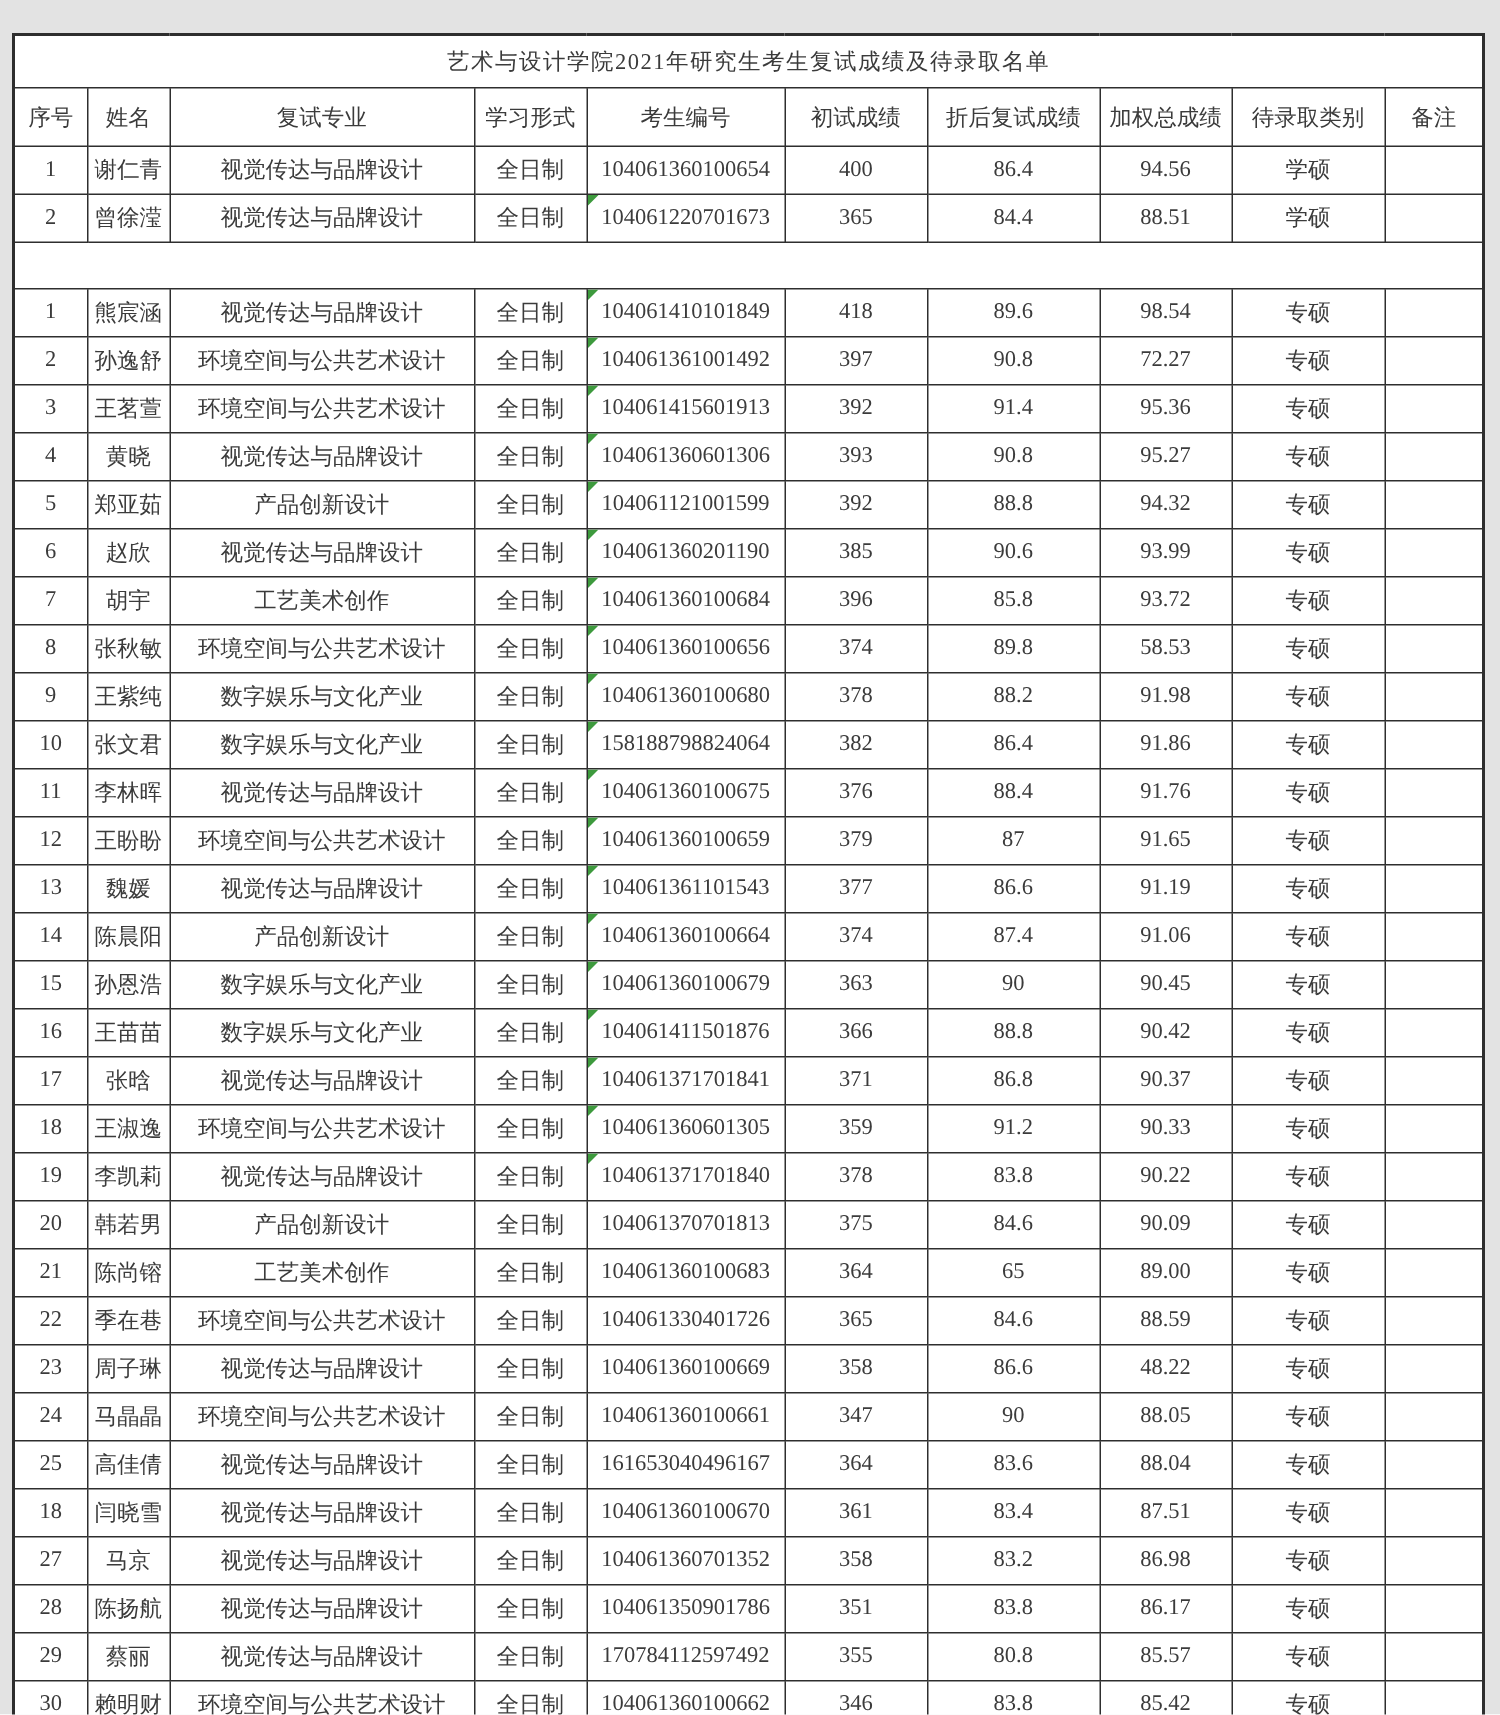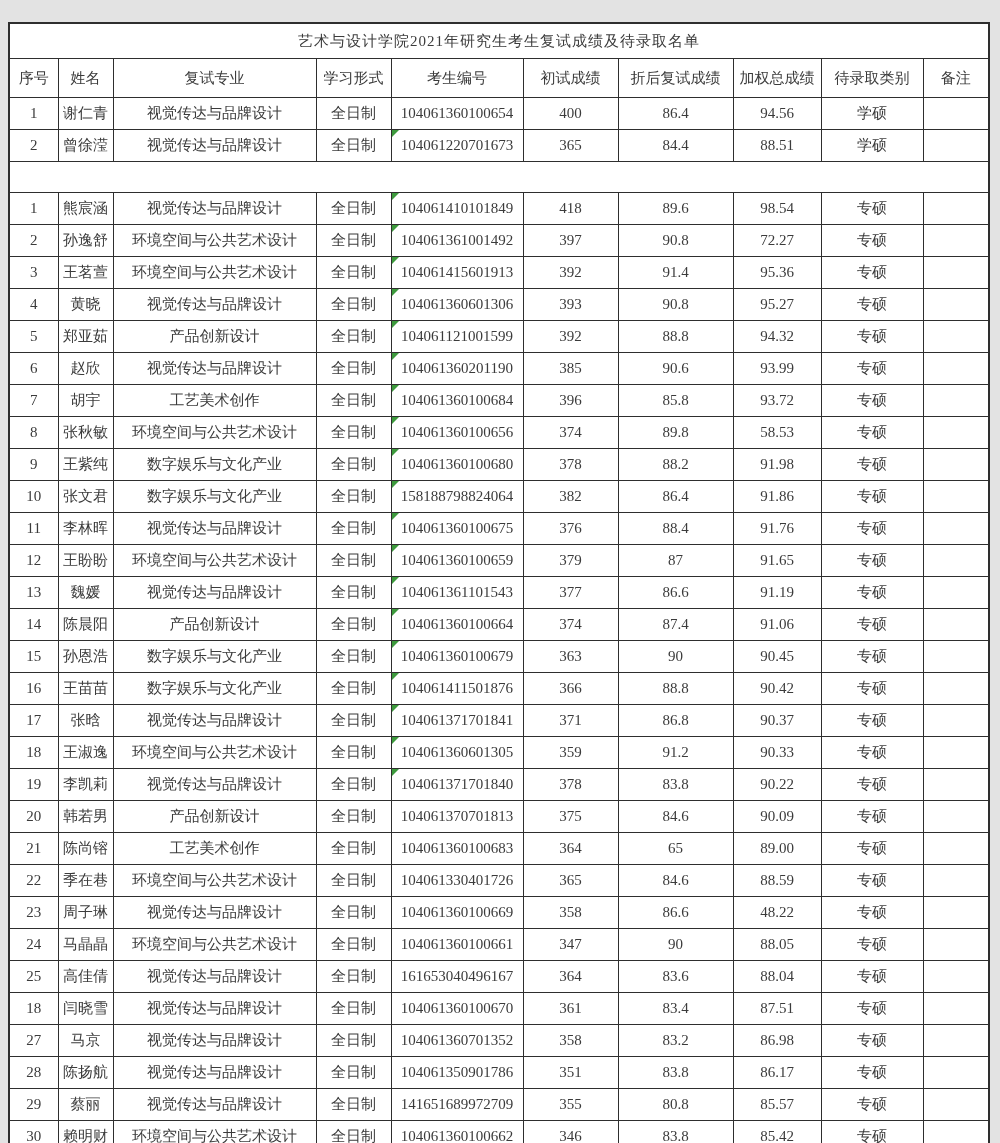--- a/index.html
+++ b/index.html
@@ -448,21 +448,21 @@
           <td><span>83.8</span></td>
           <td><span>86.17</span></td>
           <td><span>专硕</span></td>
           <td><span></span></td>
         </tr>
         <tr>
           <td><span>29</span></td>
           <td><span>蔡丽</span></td>
           <td><span>视觉传达与品牌设计</span></td>
           <td><span>全日制</span></td>
-          <td class="id-cell"><span>141651689972709</span></td>
+          <td class="id-cell"><span>170784112597492</span></td>
           <td><span>355</span></td>
           <td><span>80.8</span></td>
           <td><span>85.57</span></td>
           <td><span>专硕</span></td>
           <td><span></span></td>
         </tr>
         <tr>
           <td><span>30</span></td>
           <td><span>赖明财</span></td>
           <td><span>环境空间与公共艺术设计</span></td>

